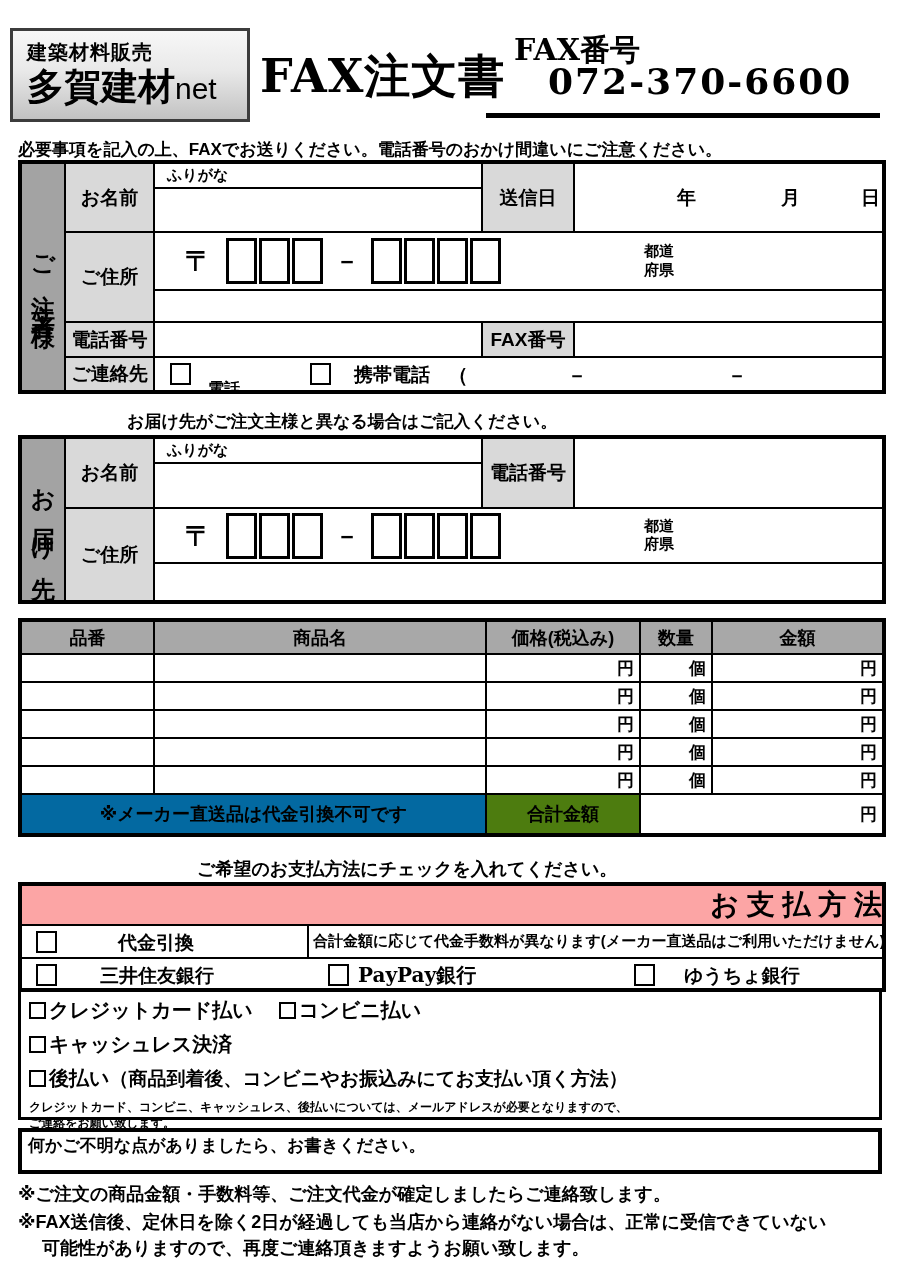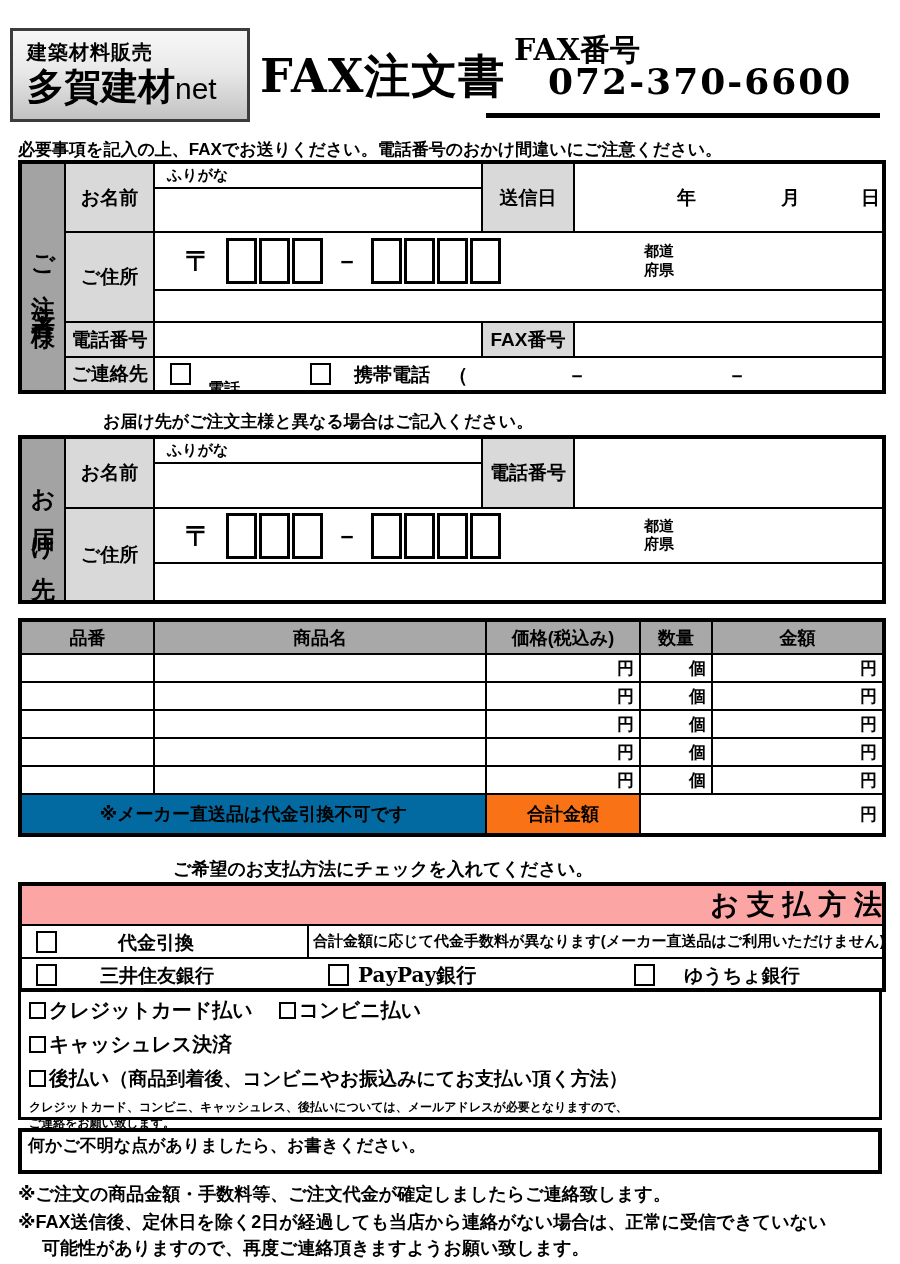--- a/index.html
+++ b/index.html
@@ -48,27 +48,27 @@
   td.contact { position:relative; }
   .cb { display:inline-block; width:21px; height:22px; border:2px solid #000; background:#fff; }
   .contact .cb1 { position:absolute; left:15px; top:5px; }
   .contact .t1 { position:absolute; left:53px; top:21px; font-size:16px; font-weight:bold; }
   .contact .cb2 { position:absolute; left:155px; top:5px; }
   .contact .t2 { position:absolute; left:199px; top:4px; font-size:19px; font-weight:bold; }
   .contact .paren { position:absolute; left:293px; top:4px; font-size:20px; font-weight:bold; }
   .contact .dash1 { position:absolute; left:412px; top:4px; font-size:20px; font-weight:bold; }
   .contact .dash2 { position:absolute; left:572px; top:4px; font-size:20px; font-weight:bold; }
 
-  .section-note { font-size:17px; font-weight:bold; }
+  .section-note { font-size:17px; font-weight:bold;margin-left:24px; }
 
   
   .prod th { background:#a8a8a8; font-size:18px; font-weight:bold; text-align:center; }
   .prod td.unit { text-align:right; font-weight:bold; font-size:17px; padding-right:5px; }
   .prod td.foot-note { background:#0369a1; text-align:center; font-weight:bold; font-size:18px; }
-  .prod td.total-lbl { background:#f97316; text-align:center; font-weight:bold; font-size:18px; }
+  .prod td.total-lbl { background:#4d7c0f; text-align:center; font-weight:bold; font-size:18px; }
 
   
   .pay th { background:#fca5a5; font-size:28px; font-weight:bold; text-align:right; }
   .pay td.banks { position:relative; }
   .banks .cbb1 { position:absolute; left:14px; top:5px; }
   .banks .bt1 { position:absolute; left:78px; top:4px; font-size:19px; font-weight:bold; }
   .banks .cbb2 { position:absolute; left:306px; top:5px; }
   .banks .bt2 { position:absolute; left:336px; top:3px; font-size:20px; font-weight:bold; }
   .banks .cbb3 { position:absolute; left:612px; top:5px; }
   .banks .bt3 { position:absolute; left:662px; top:4px; font-size:19px; font-weight:bold; }

